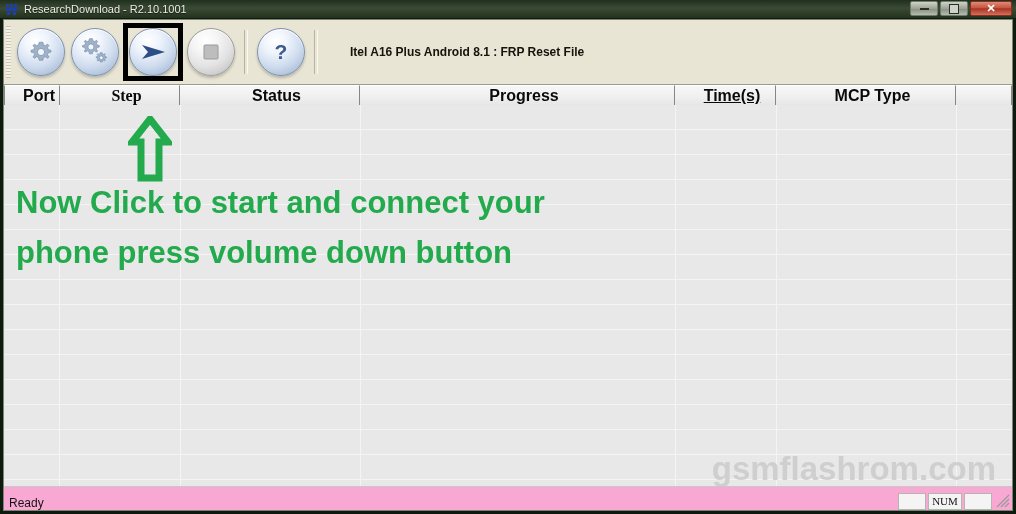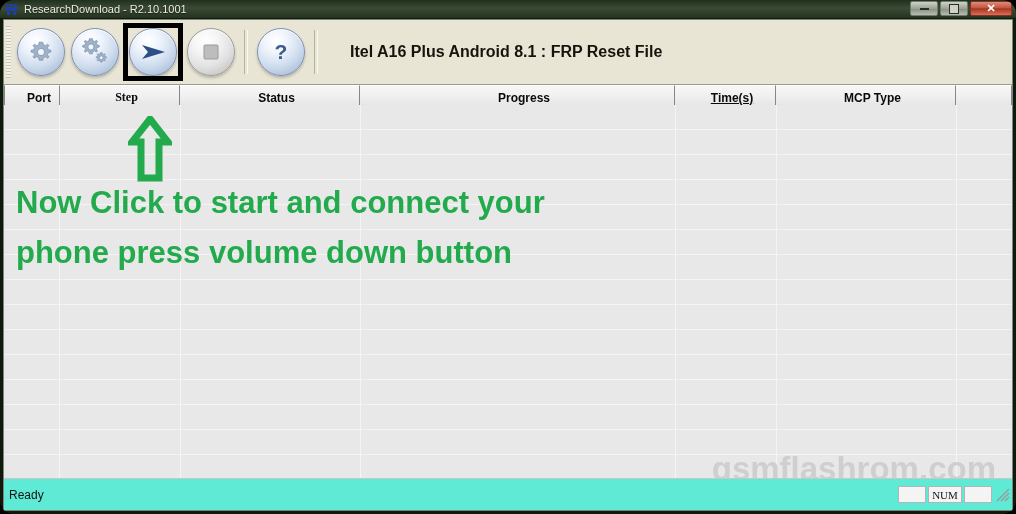--- a/index.html
+++ b/index.html
@@ -10,21 +10,20 @@
   body {
     font-family: "Liberation Sans", sans-serif;
   }
   .app-window {
     position: relative;
     width: 1016px;
     height: 514px;
     overflow: hidden;
     background: #0d1a0d;
     box-sizing: border-box;
-    border-radius: 14px;
   }
   
   .titlebar {
     position: absolute;
     left: 0; top: 0;
     width: 1016px;
     height: 18px;
     background: linear-gradient(to bottom, #20301e 0%, #3b4a34 45%, #24331f 100%);
     display: flex;
     align-items: center;
@@ -162,21 +161,21 @@
   .hl-box .tb-btn { margin: 0; }
   .tb-sep {
     width: 2px;
     height: 44px;
     border-left: 1px solid #b8b4a4;
     border-right: 1px solid #fbfaf2;
     margin: 0 6px;
     flex: 0 0 auto;
   }
   .tb-title {
-    font-size: 16px;
+    font-size: 12px;
     font-weight: bold;
     color: #15130c;
     margin-left: 26px;
     white-space: nowrap;
     font-family: "Liberation Sans", sans-serif;
   }
 
   
   .grid-header {
     position: absolute;
@@ -190,21 +189,21 @@
   }
   .hcell {
     box-sizing: border-box;
     height: 20px;
     background: linear-gradient(to bottom, #f7f7f7 0%, #efefef 60%, #e6e6e6 100%);
     border-right: 1px solid #868686;
     border-top: 1px solid #ffffff;
     display: flex;
     align-items: flex-end;
     justify-content: center;
-    font-size: 12px;
+    font-size: 16px;
     font-weight: bold;
     color: #0a0a0a;
     position: relative;
     font-family: "Liberation Sans", sans-serif;
     cursor: pointer;
     white-space: nowrap;
     padding-left: 14px;
   }
   .hcell.first { border-left: 1px solid #868686; }
 
@@ -324,26 +323,26 @@
     background: repeating-linear-gradient(to right,
       #8a8a8a 0px, #8a8a8a 1px,
       transparent 1px, transparent 3px);
   }
 
   
   .statusbar {
     position: absolute;
     left: 0; bottom: 0;
     width: 1008px;
-    height: 32px;
-    background: #5eead4;
+    height: 24px;
+    background: #f9a8d4;
     border-top: 1px solid #c8c8c8;
     box-sizing: border-box;
     display: flex;
-    align-items: center;
+    align-items: flex-end;
   }
   .status-text {
     font-size: 12px;
     color: #141414;
     margin-left: 5px;
     font-family: "Liberation Sans", sans-serif;
   }
   .status-panes {
     margin-left: auto;
     display: flex;

